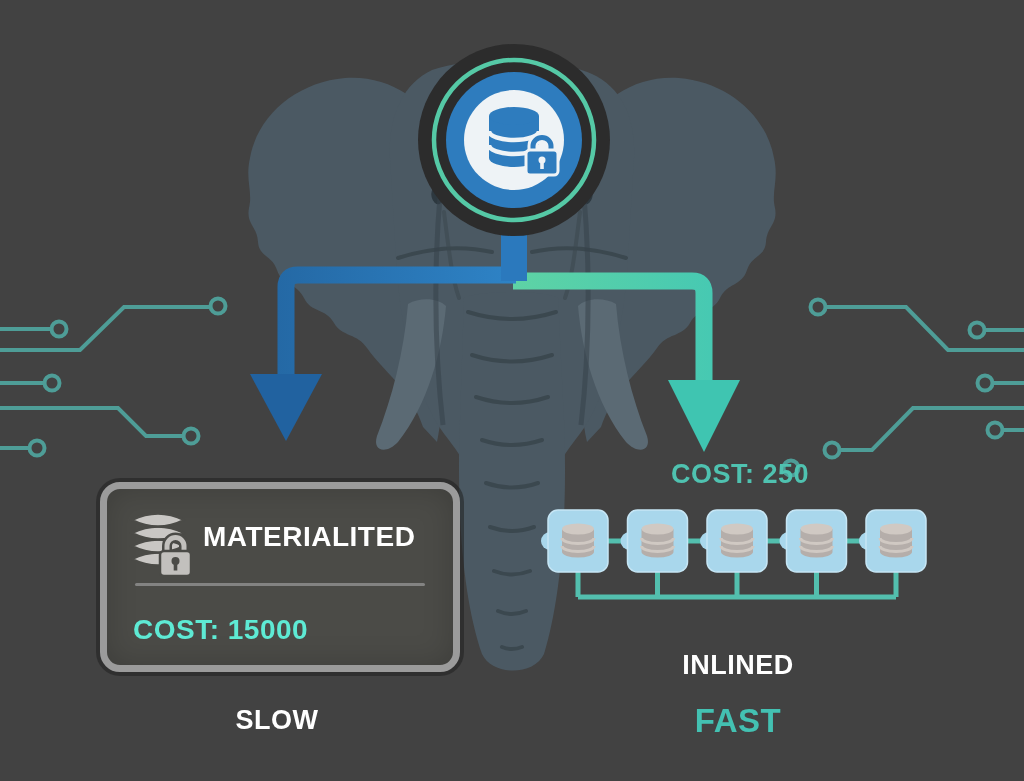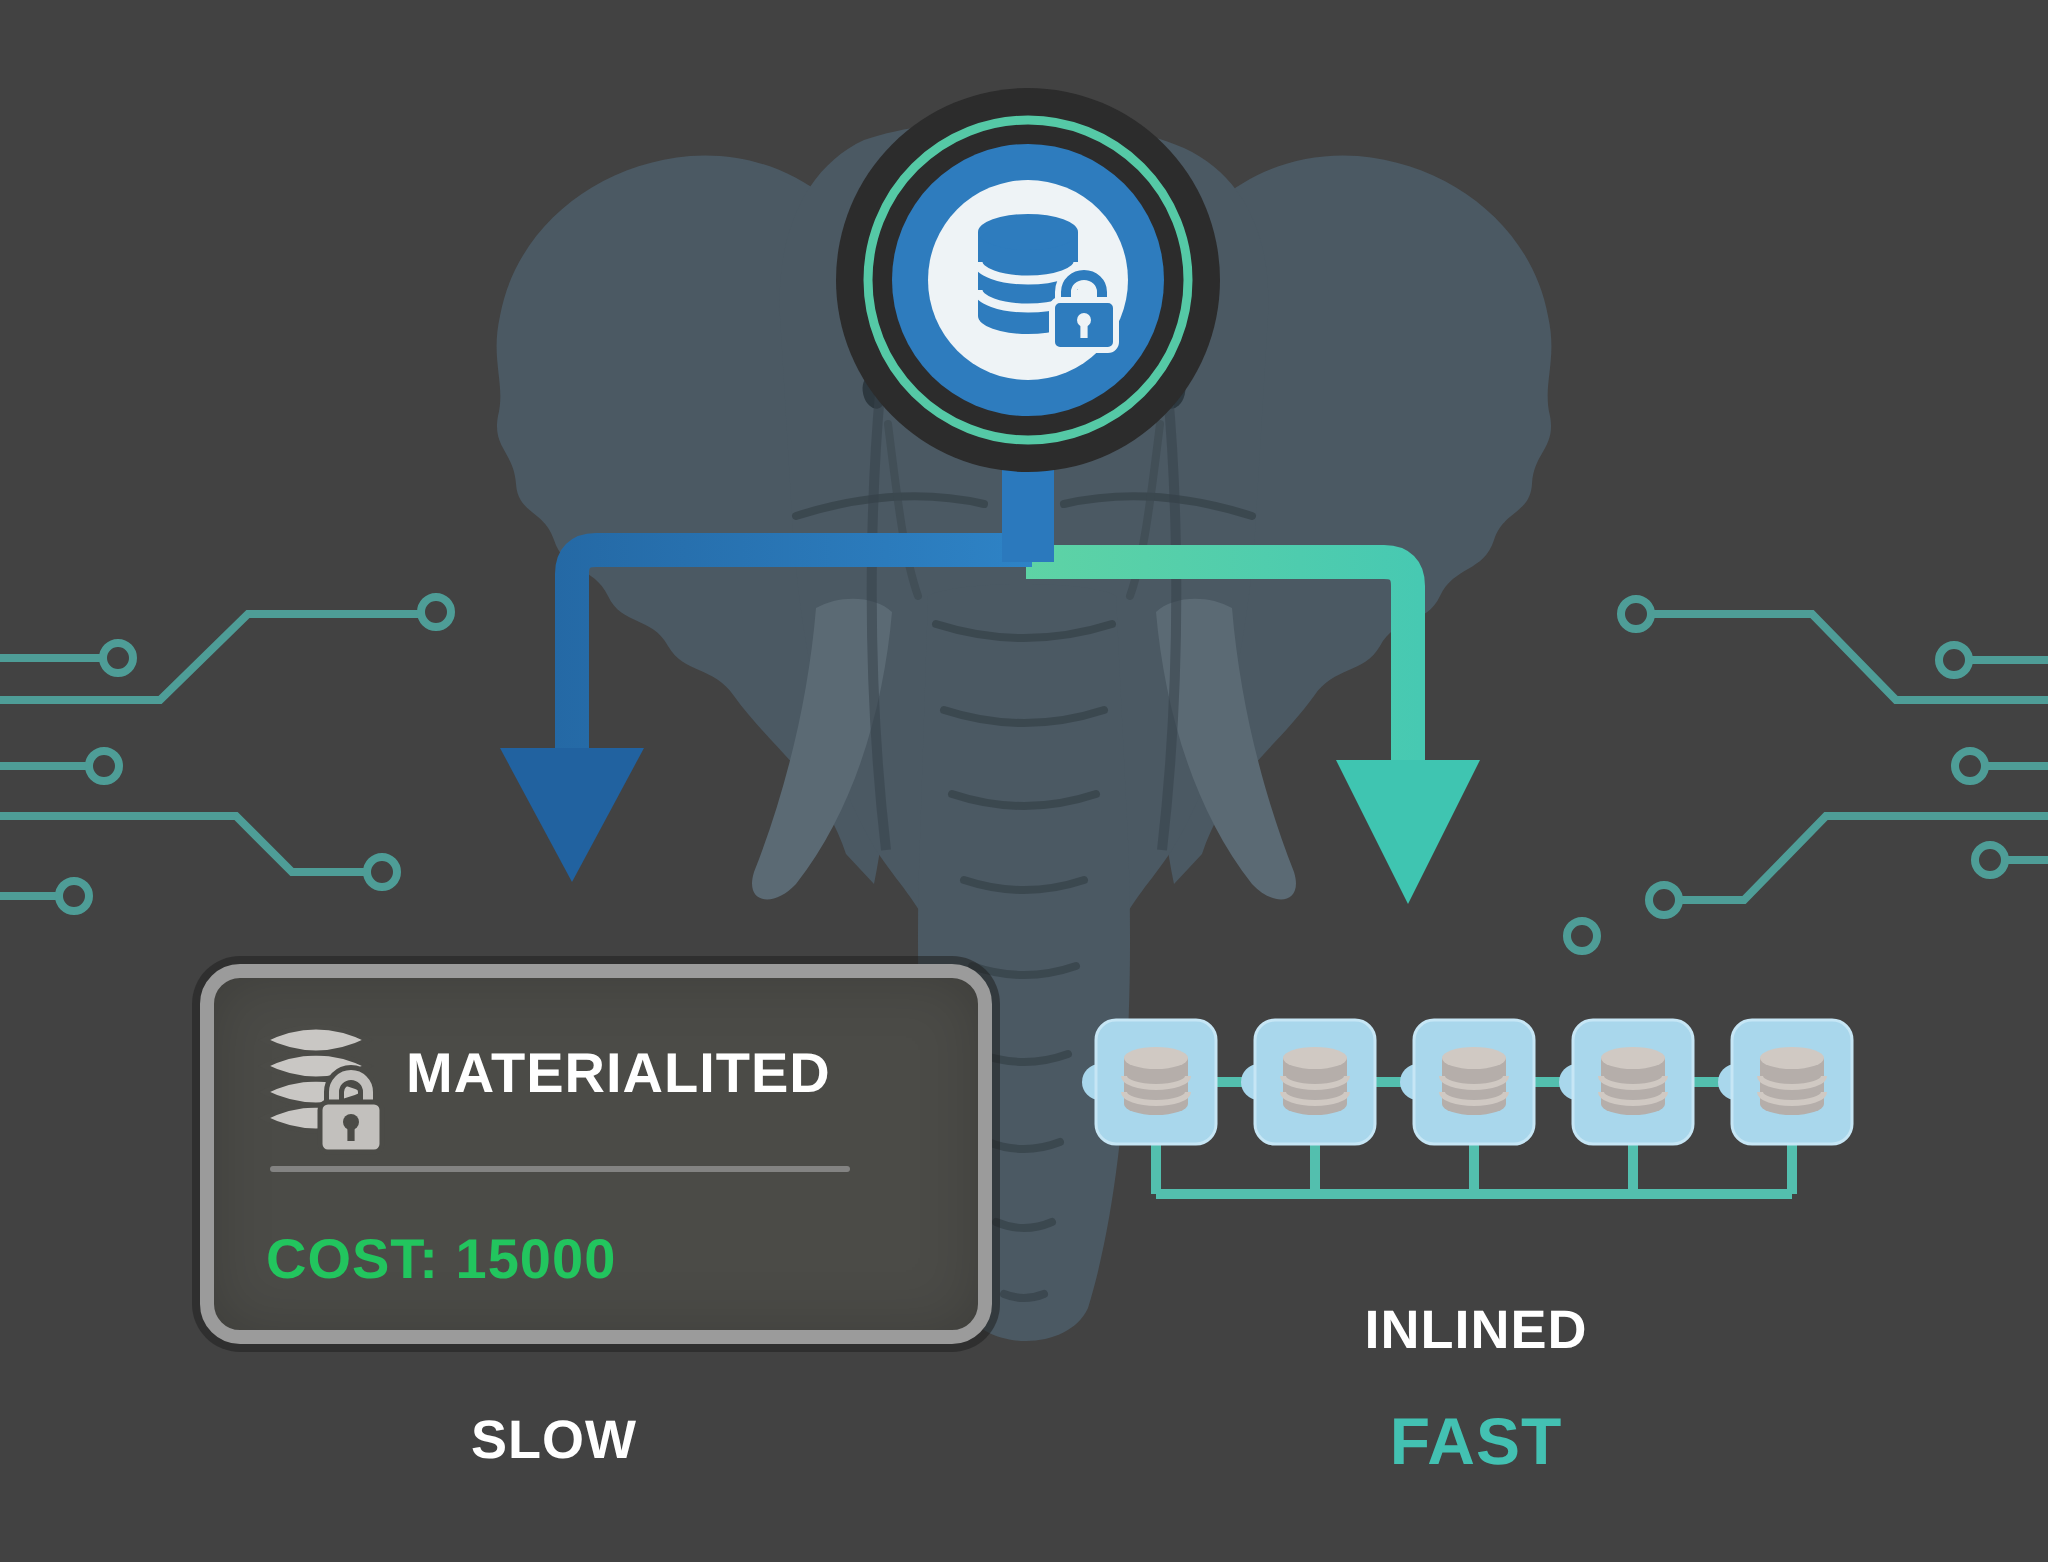--- a/index.html
+++ b/index.html
@@ -12,25 +12,24 @@
   .t.center{text-align:center;}
   .query-plan{left:236px;top:110px;font-size:35px;letter-spacing:-0.5px;}
   .cost-250{left:640px;top:459px;width:200px;font-size:27px;color:#4fc2b0;letter-spacing:0.5px;}
   .slow{left:177px;top:705px;width:200px;font-size:27px;letter-spacing:0.5px;}
   .inlined{left:638px;top:650px;width:200px;font-size:27px;letter-spacing:0.5px;}
   .fast{left:638px;top:702px;width:200px;font-size:33px;color:#43c1b2;letter-spacing:0.5px;}
   .mat-box{
     position:absolute;left:100px;top:482px;width:346px;height:176px;
     background:#4b4b47;border:7px solid #9b9b9b;border-radius:20px;
     box-shadow:0 0 0 4px rgba(32,32,32,.55), inset 0 0 30px rgba(0,0,0,.18);
-    padding-left:36px;
   }
   .mat-title{position:absolute;left:96px;top:32px;font-size:28px;font-weight:bold;color:#fff;letter-spacing:0.5px;}
   .mat-divider{position:absolute;left:28px;top:94px;width:290px;height:3px;background:#8d8d8d;opacity:.85;border-radius:2px;}
-  .mat-cost{position:absolute;left:26px;top:125px;font-size:28px;font-weight:bold;color:#22c55e;letter-spacing:0.5px;}
+  .mat-cost{position:absolute;left:26px;top:125px;font-size:28px;font-weight:bold;color:#5eead4;letter-spacing:0.5px;}
   .mat-icon{position:absolute;left:20px;top:17px;}
 </style>
 </head>
 <body>
 
 <div class="stage">
 
   <svg class="art" width="1024" height="781" viewBox="0 0 1024 781">
     <defs>
       <linearGradient id="gb" gradientUnits="userSpaceOnUse" x1="516" y1="0" x2="270" y2="0">
@@ -181,20 +180,21 @@
           <rect x="866" y="510" width="60" height="62" rx="10" fill="#a9d7ec" stroke="#c6e6f5" stroke-width="1.5"></rect>
           <g>
             <path d="M 880 529 V 552 A 16 5.5 0 0 0 912 552 V 529" fill="#b5aeaa"></path>
             <ellipse cx="896" cy="529" rx="16" ry="5.5" fill="#d0c9c3"></ellipse>
             <path d="M 880 538 A 16 5.5 0 0 0 912 538 M 880 546 A 16 5.5 0 0 0 912 546" fill="none" stroke="#d0c9c3" stroke-width="3"></path>
           </g>
         </g>
       </g>
   </svg>
 
+  <div class="t center cost-250">COST: 250</div>
   <div class="t center slow">SLOW</div>
   <div class="t center inlined">INLINED</div>
   <div class="t center fast">FAST</div>
 
   <div class="mat-box">
     <svg class="mat-icon" width="70" height="72" viewBox="0 0 70 72">
       <g fill="#c9c7c4" stroke="#4b4b47" stroke-width="2.5">
         <path d="M5 53 Q31 40 57 53 Q31 66 5 53 Z"></path>
         <path d="M5 40 Q31 27 57 40 Q31 53 5 40 Z"></path>
         <path d="M5 27 Q31 14 57 27 Q31 40 5 27 Z"></path>

